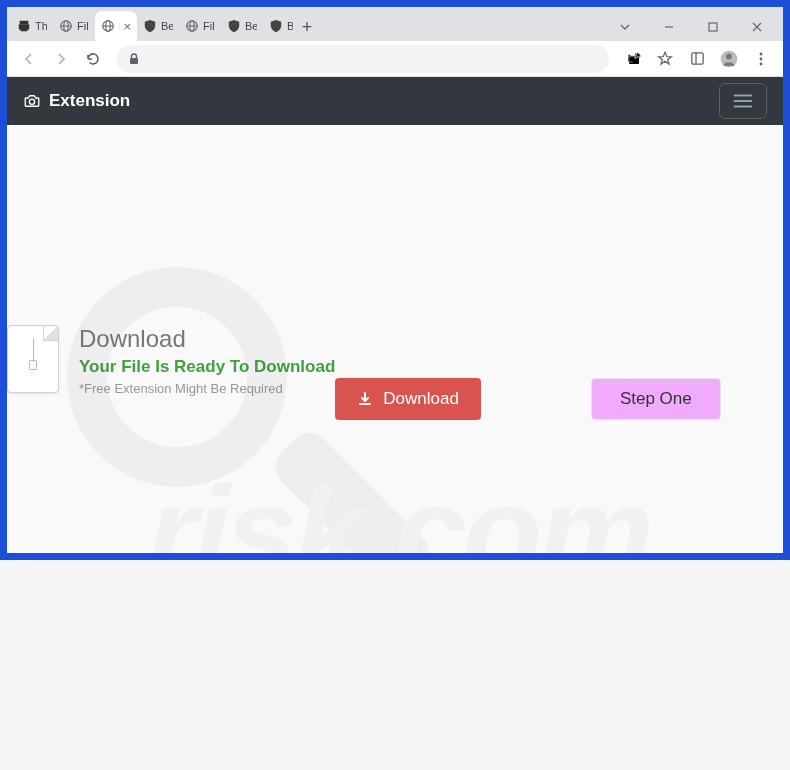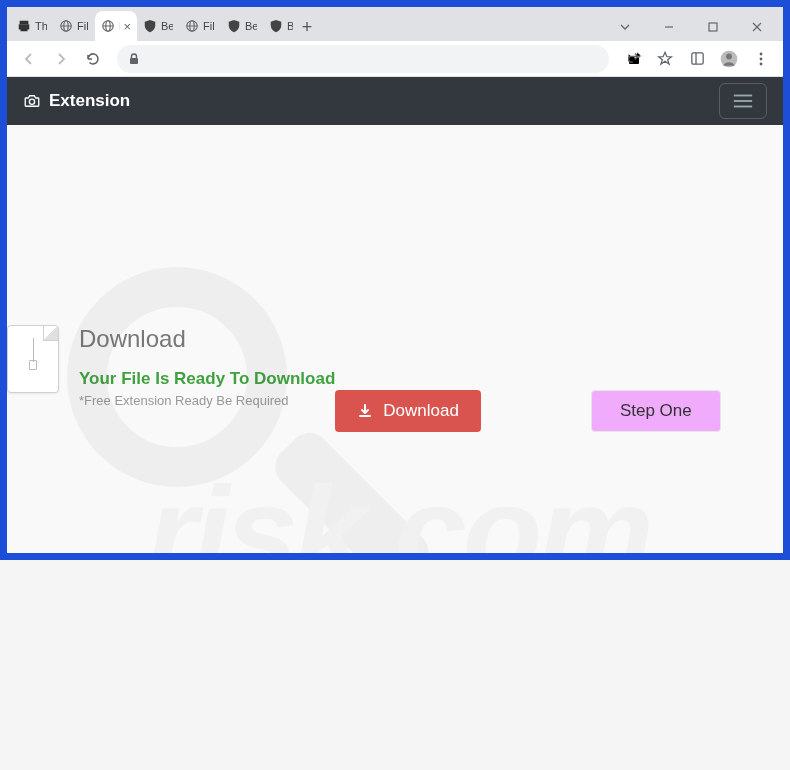--- a/index.html
+++ b/index.html
@@ -38,21 +38,21 @@
 
 .file-row { display: flex; align-items: flex-start; gap: 20px; margin-bottom: 24px; }
 .file-icon { width: 52px; height: 68px; background: #fff; border: 1px solid #d0d0d0; border-radius: 4px; position: relative; box-shadow: 0 1px 2px rgba(0,0,0,0.08); }
 .file-icon::before { content:''; position:absolute; top:0; right:0; width:14px; height:14px; background: linear-gradient(135deg, transparent 48%, #e0e0e0 50%); border-bottom:1px solid #d0d0d0; border-left:1px solid #d0d0d0; }
 .zipper { position:absolute; left:50%; top:12px; transform:translateX(-50%); width:8px; height:32px; }
 .zipper::before { content:''; position:absolute; left:50%; top:0; width:1px; height:24px; background:#bbb; }
 .zipper::after { content:''; position:absolute; left:50%; top:22px; transform:translateX(-50%); width:6px; height:8px; border:1px solid #bbb; border-radius:1px; }
 
 .file-text { display: flex; flex-direction: column; gap: 2px; }
 .dl-heading { font-size: 24px; font-weight: 300; color: #777; }
-.ready { font-size: 17px; font-weight: bold; color: #3fa23f; margin-top: 14px; }
+.ready { font-size: 17px; font-weight: bold; color: #3fa23f; margin-top: 2px; }
 .note { font-size: 13px; color: #999; margin-top: 2px; }
 
 .buttons-row { display: flex; gap: 110px; }
 .dl-btn { background: #d9534f; color: #fff; border: none; padding: 10px 22px; font-size: 17px; border-radius: 4px; display: flex; align-items: center; gap: 10px; cursor: pointer; }
 .dl-btn svg { width: 16px; height: 16px; }
 .step-btn { background: #f0abfc; color: #333; border: 1px solid #e5e5e5; padding: 10px 28px; font-size: 17px; border-radius: 4px; cursor: pointer; }
 
 .watermark { position: absolute; top: 120px; left: 0; right: 0; bottom: 0; pointer-events: none; opacity: 0.05; }
 .wm-glass { position:absolute; top:70px; left:60px; }
 .wm-glass .circ { width:220px; height:220px; border:40px solid #333; border-radius:50%; }
@@ -241,21 +241,21 @@
     </div>
 
     <div class="content">
       <div class="file-row">
         <div class="file-icon">
             <div class="zipper"></div>
           </div>
         <div class="file-text">
           <div class="dl-heading">Download</div>
           <div class="ready">Your File Is Ready To Download</div>
-          <div class="note">*Free Extension Ready Be Required</div>
+          <div class="note">*Free Extension Might Be Required</div>
         </div>
       </div>
       <div class="buttons-row">
         <button class="dl-btn">
           <svg viewBox="0 0 16 16">
               <path d="M8 2v8m0 0l-3-3m3 3l3-3M3 13h10" stroke="#fff" stroke-width="2" fill="none" stroke-linecap="round"></path>
             </svg>
           <span>Download</span>
         </button>
         <button class="step-btn">

